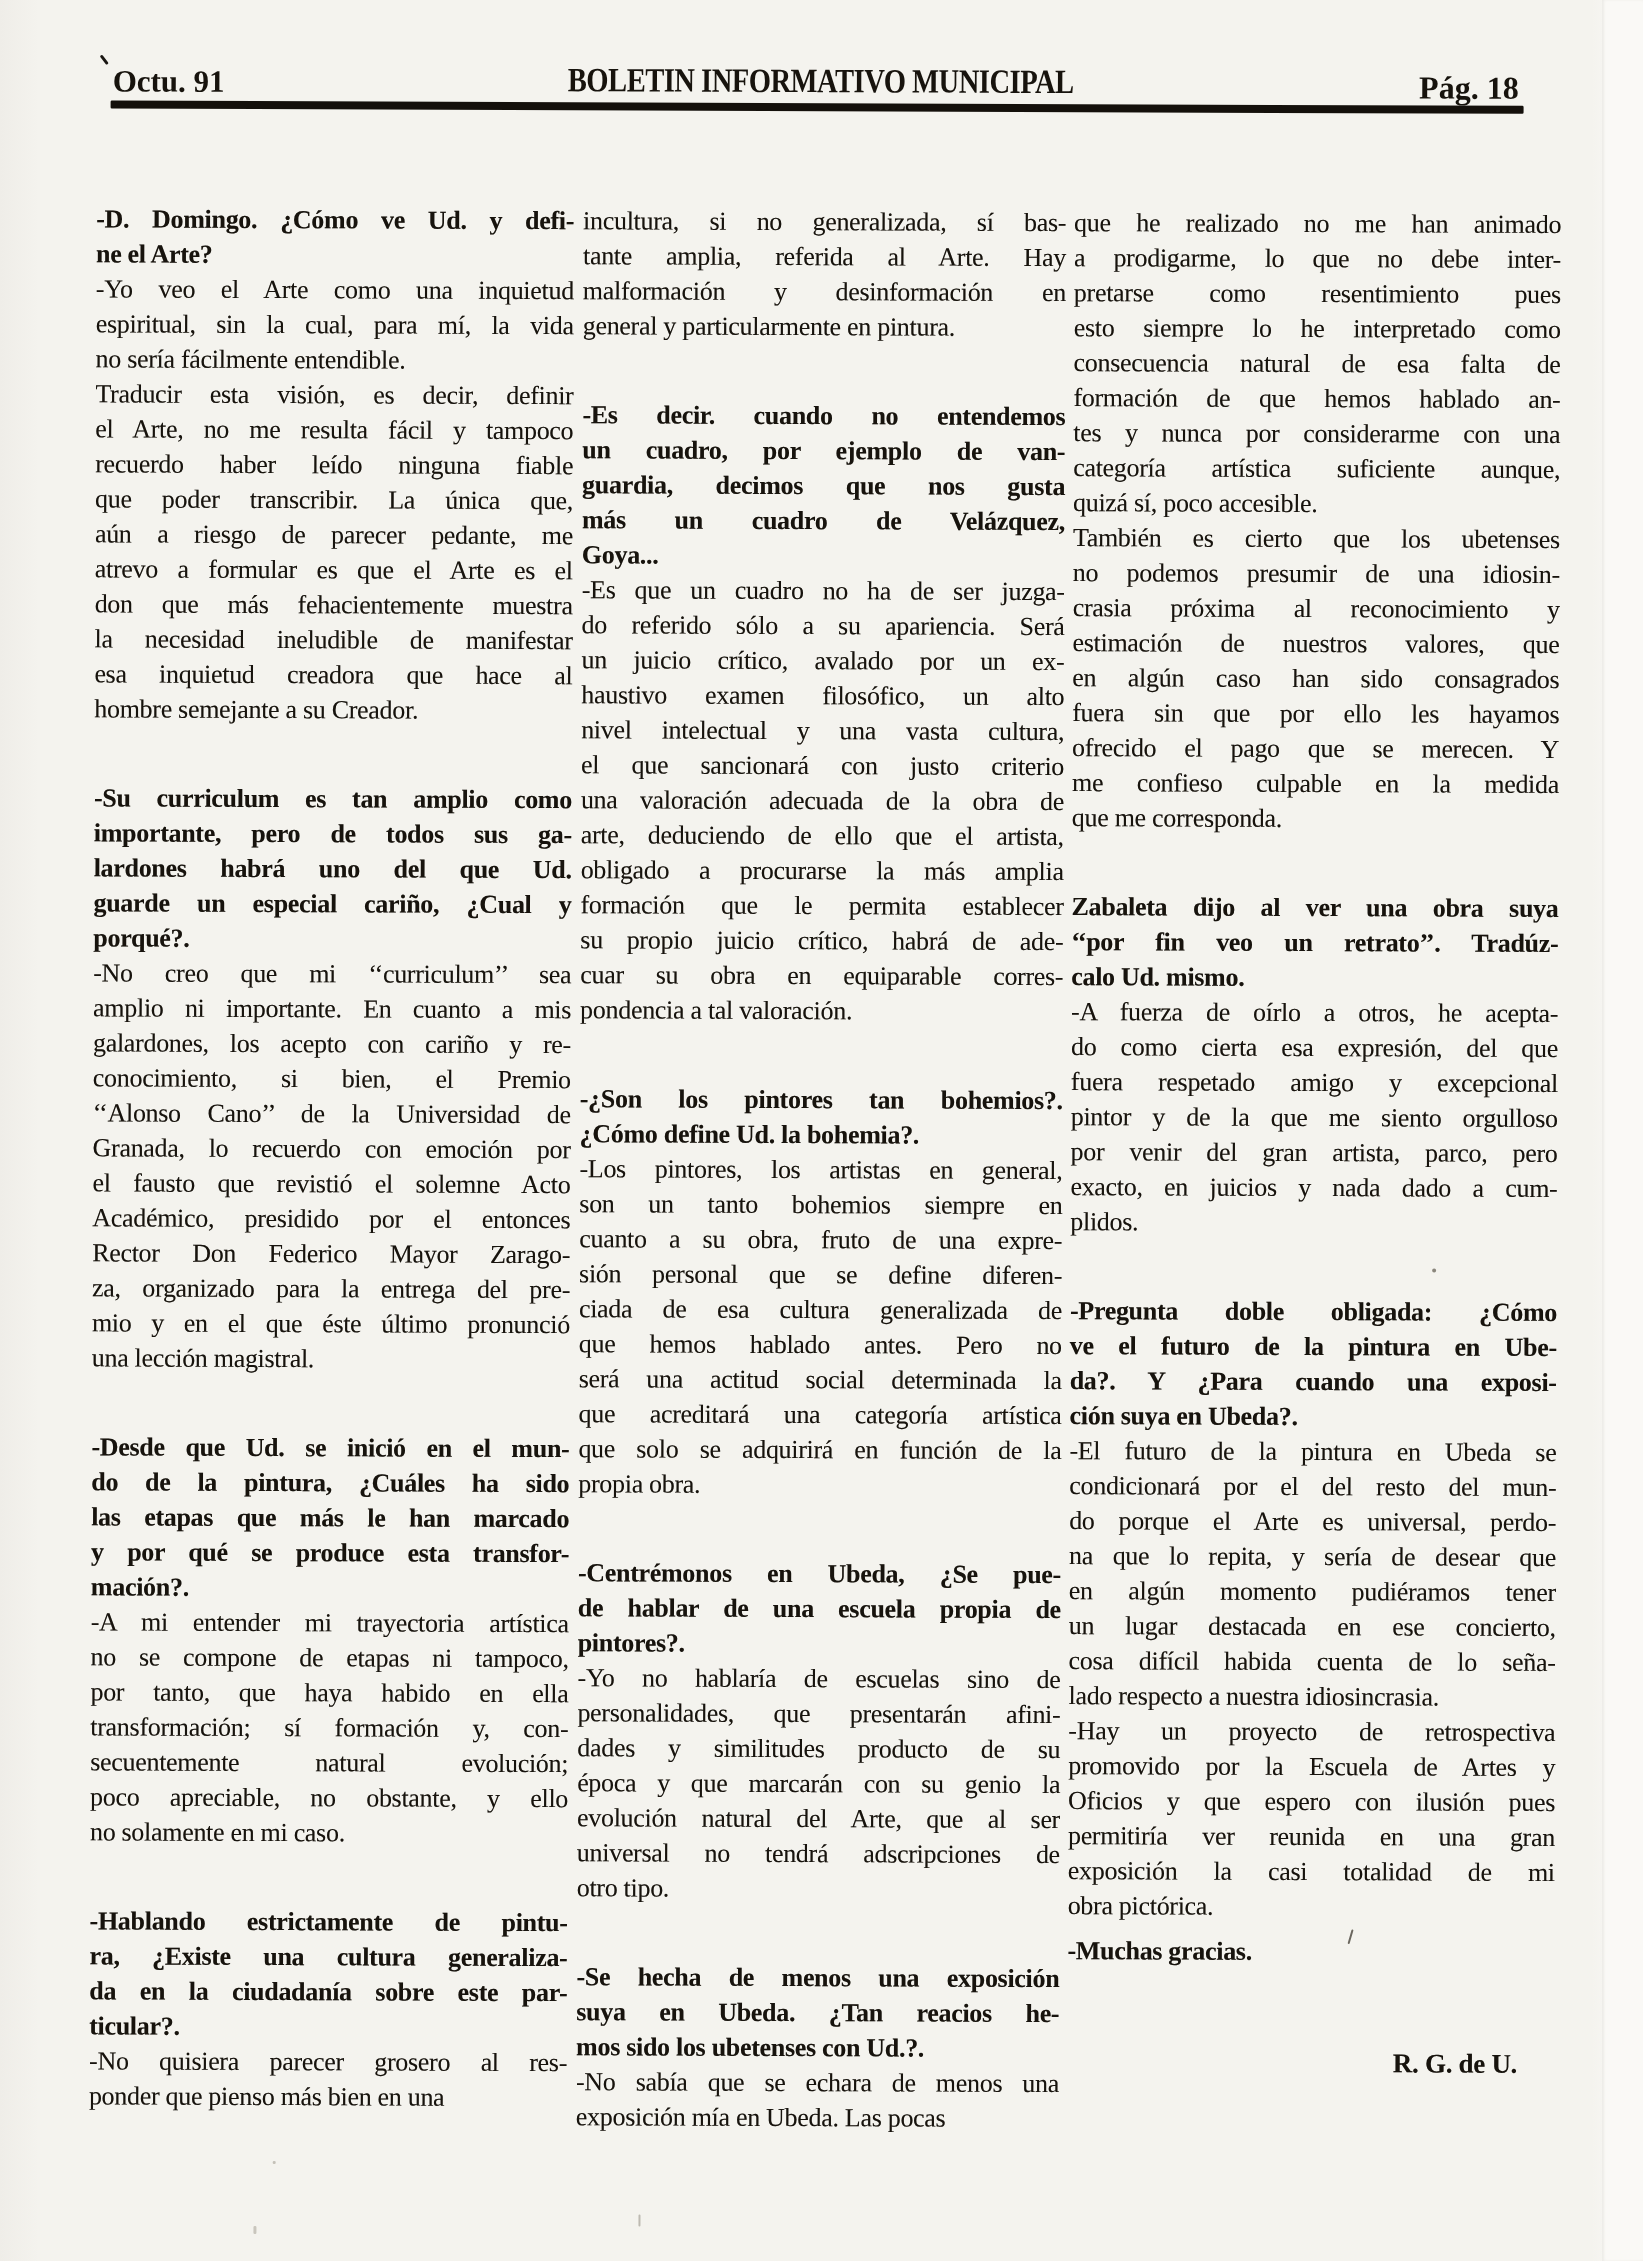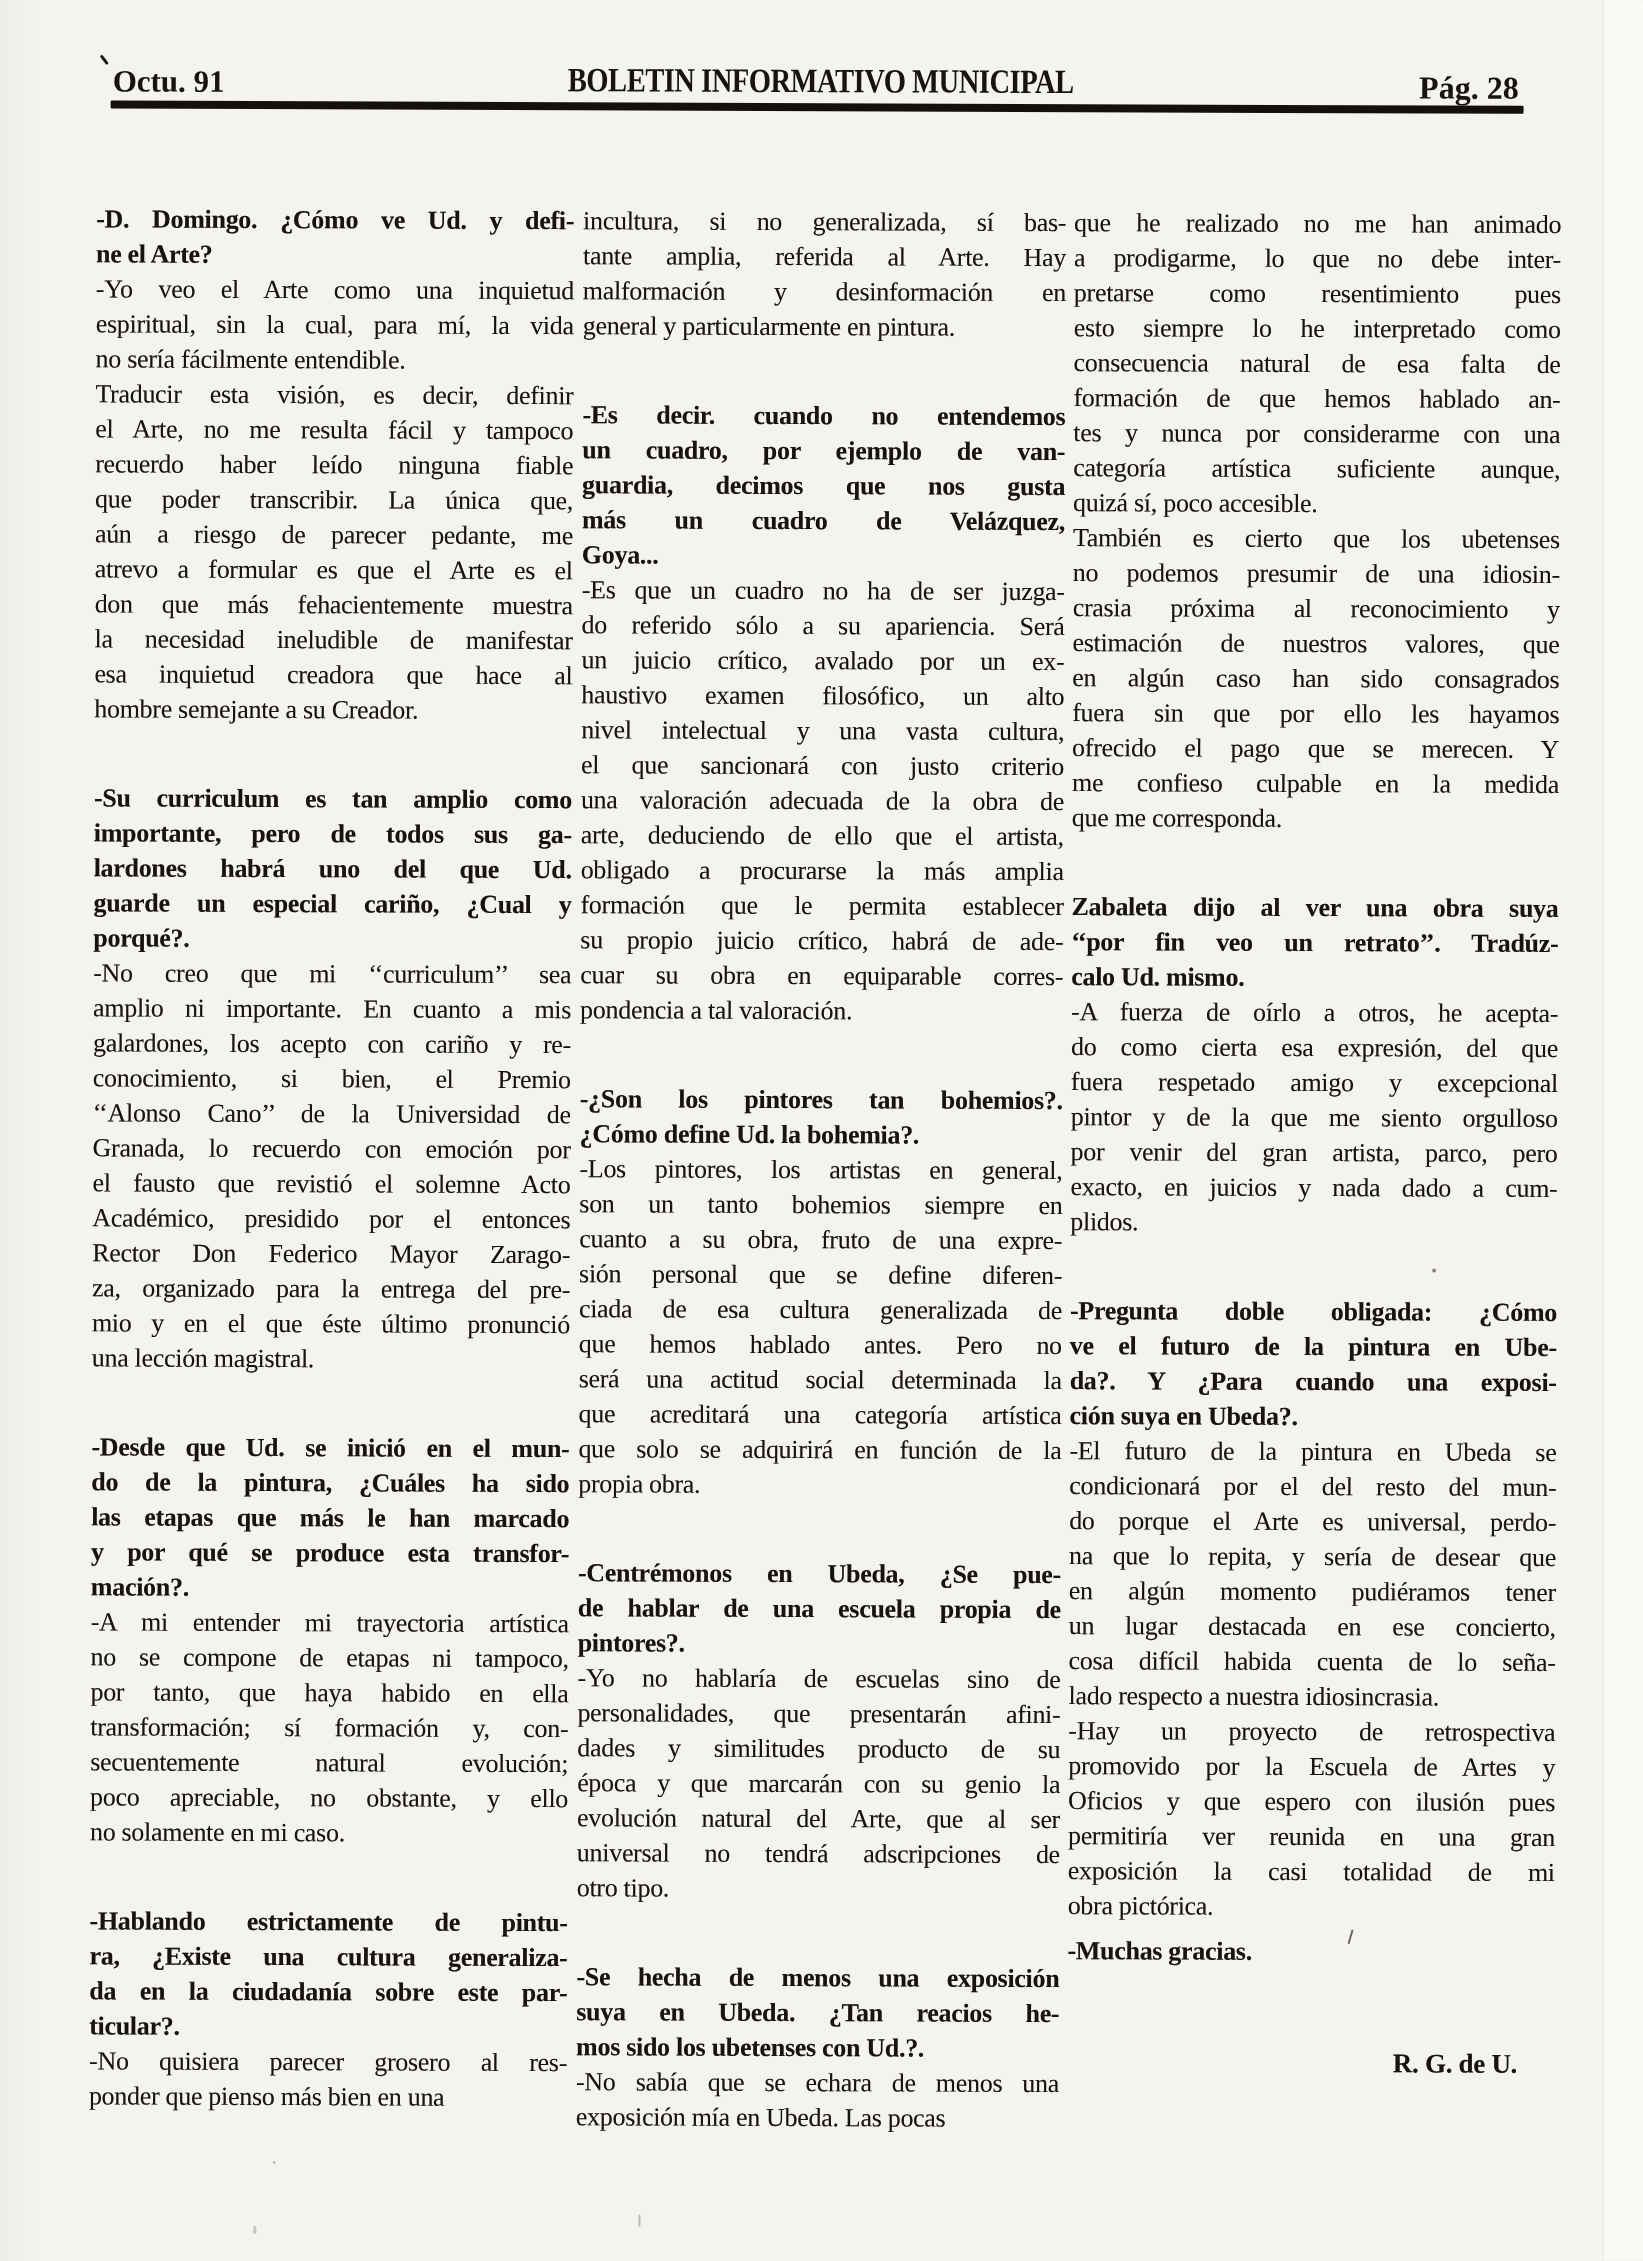--- a/index.html
+++ b/index.html
@@ -46,21 +46,21 @@
 <body>
 
 <div class="page">
   <div class="edge-strip"></div>
   <div class="sheet">
 
     <div class="hdr-left">Octu. 91</div>
     <div class="hdr-title">
       <span class="squeeze">BOLETIN INFORMATIVO MUNICIPAL</span>
     </div>
-    <div class="hdr-right">Pág. 28</div>
+    <div class="hdr-right">Pág. 18</div>
     <div class="rule"></div>
 
     <div class="col col-1">
         <div class="block question">
           <div class="tline">-D. Domingo. ¿Cómo ve Ud. y defi-</div>
           <div class="tline">ne el Arte?</div>
         </div>
         <div class="block answer">
           <div class="tline">-Yo veo el Arte como una inquietud</div>
           <div class="tline">espiritual, sin la cual, para mí, la vida</div>

